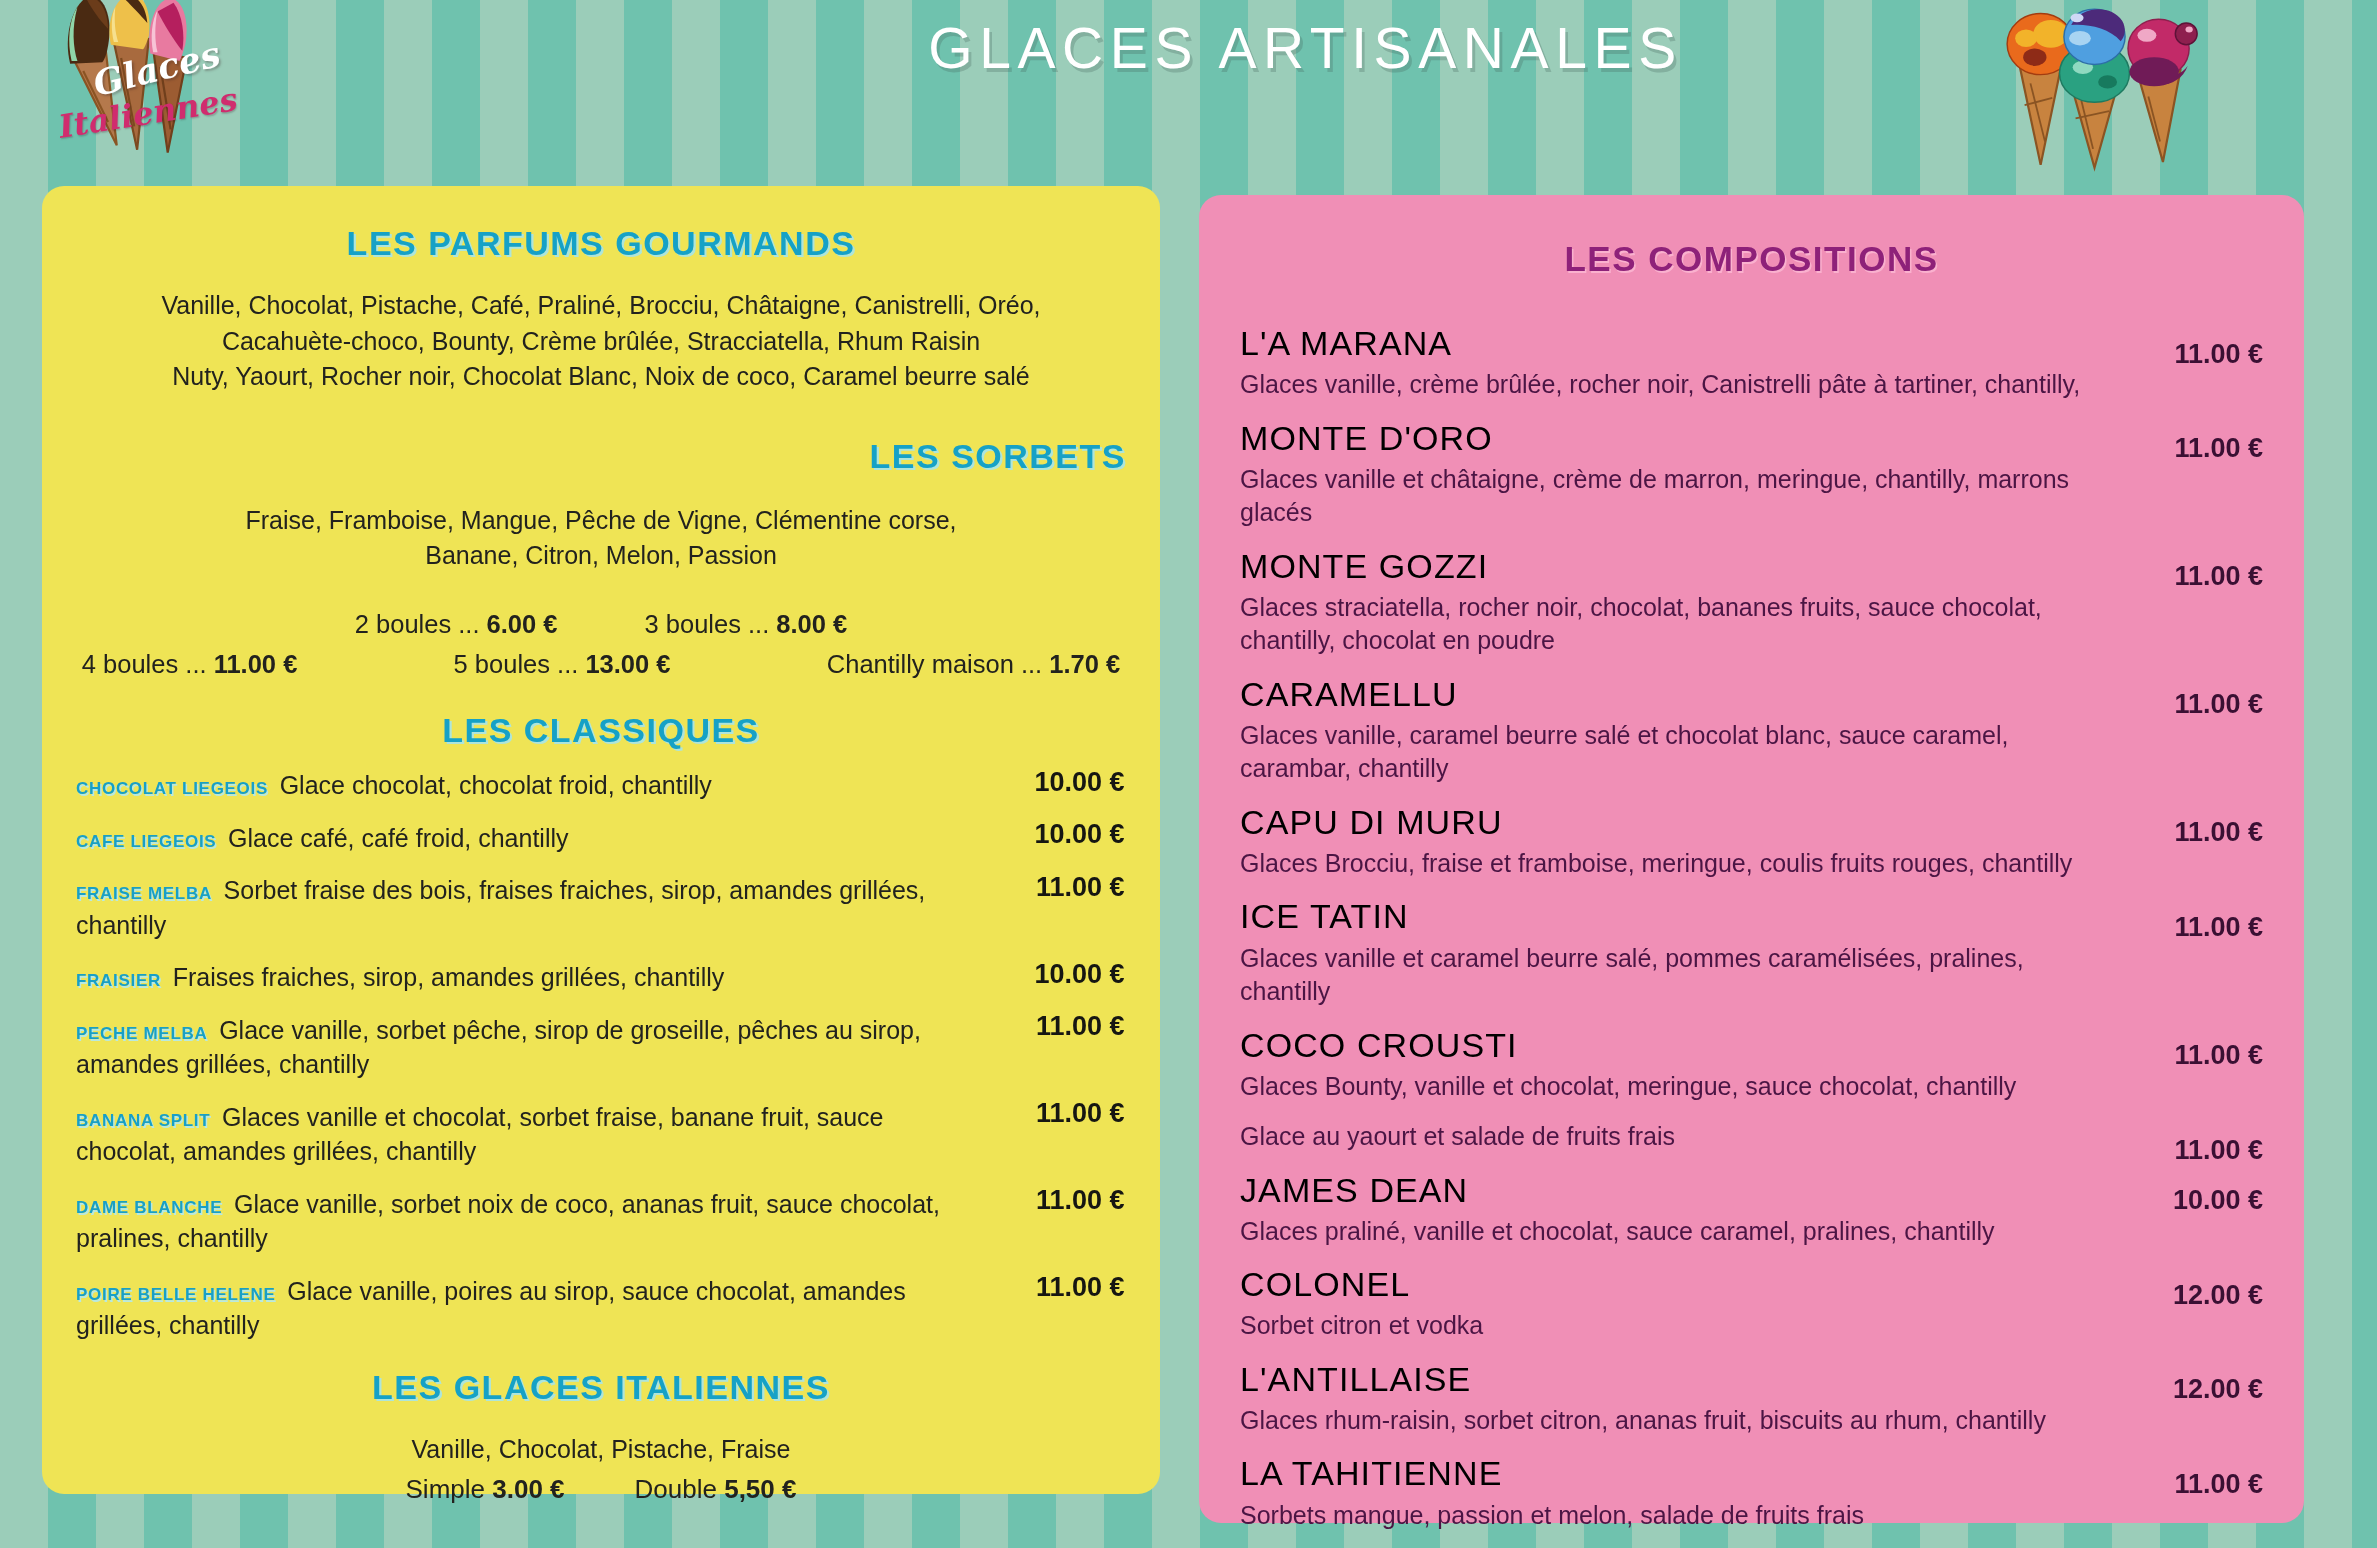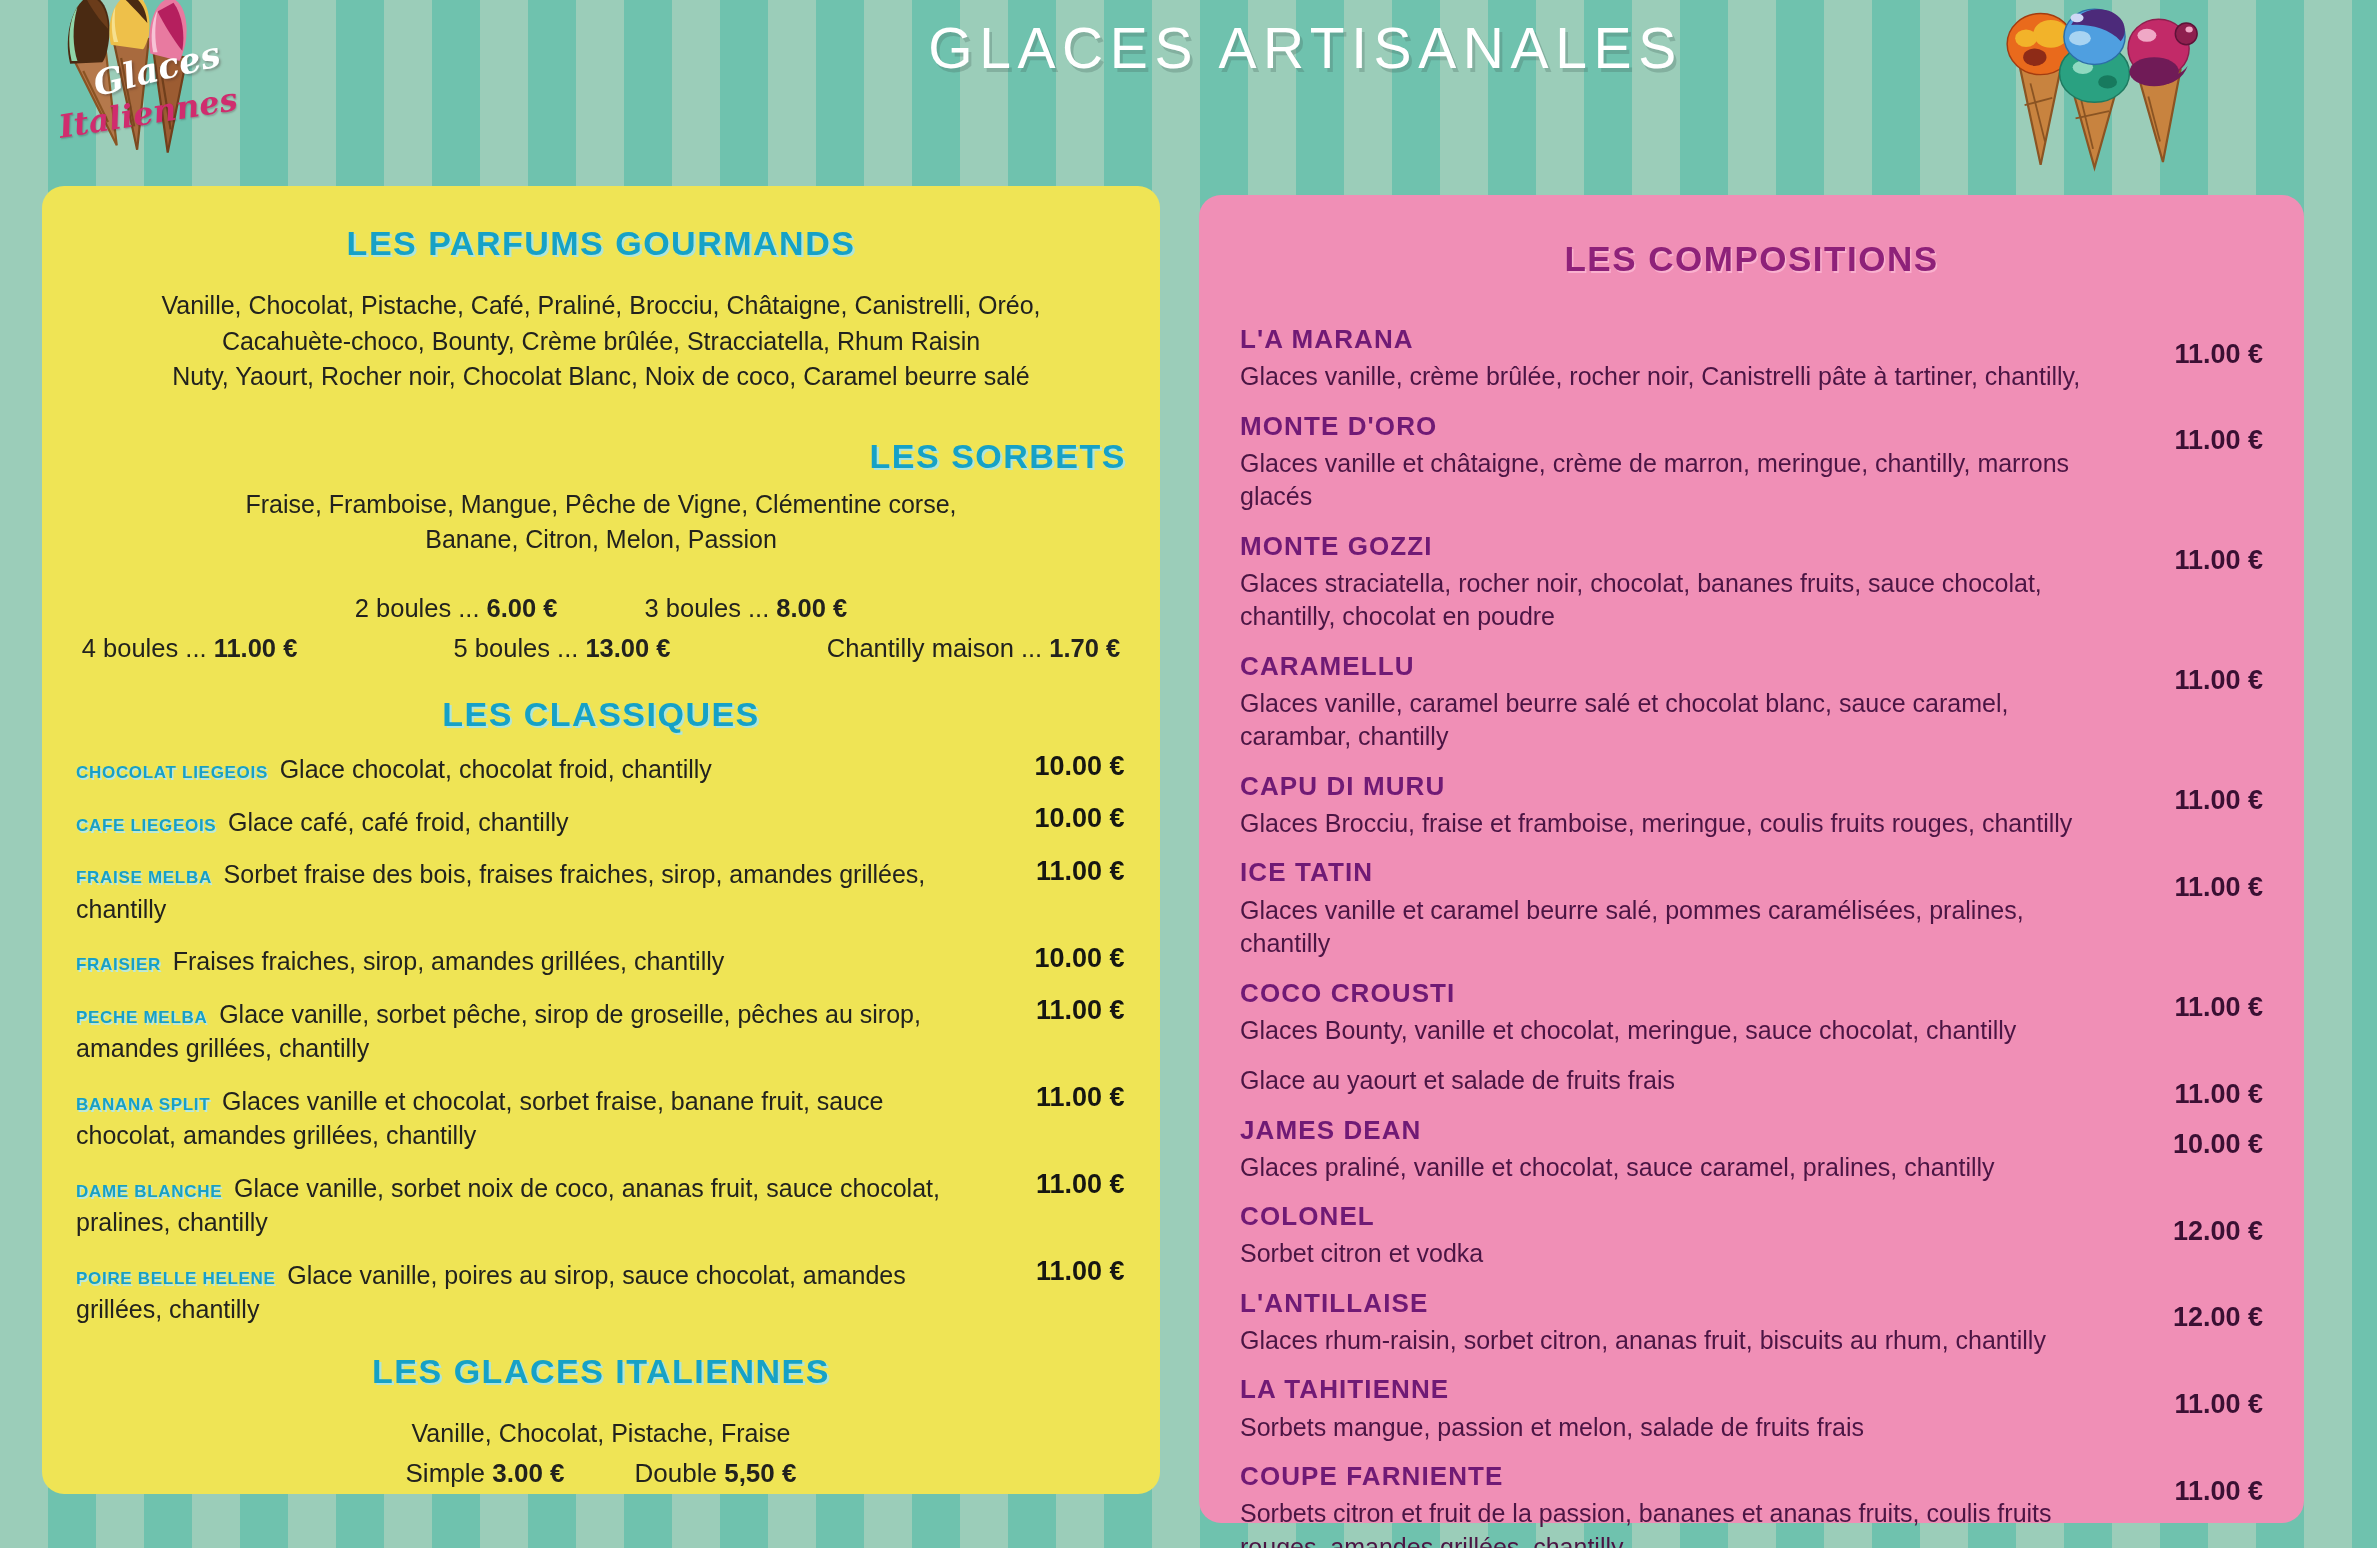--- a/index.html
+++ b/index.html
@@ -42,21 +42,21 @@
     left:1199px;top:195px;width:1105px;height:1328px;background:#f08fb6;
     padding:44px 41px 22px 41px;
   }
 
   
   .h-teal{
     text-align:center;color:#16a1c6;font-weight:800;font-size:34px;letter-spacing:1.5px;
     text-shadow:2.2px 2.2px 0 #aee5da;white-space:nowrap;
   }
   .centered-par{text-align:center;font-size:25px;line-height:1.42;color:#22221e;}
-  .mt-sm{margin-top:11px;} .mt-md{margin-top:25px;} .mt-lg{margin-top:42px;text-align:right;}
+  .mt-sm{margin-top:27px;} .mt-md{margin-top:25px;} .mt-lg{margin-top:42px;text-align:right;}
   .boule-row1{display:flex;justify-content:center;gap:87px;font-size:25.5px;margin-top:36px;}
   .boule-row2{display:flex;justify-content:space-between;font-size:25.5px;margin-top:11.7px;padding:0 5.8px;}
   .price-pair .lbl{font-weight:400;}
   .price-pair .val{font-weight:800;}
   .classics{margin-top:32px;}
   .classic-item{
     position:relative;margin:18px 0;padding-right:159px;
     font-size:25px;line-height:1.38;color:#22221e;
   }
   .classic-name{
@@ -66,21 +66,21 @@
   .classic-price{position:absolute;right:1.5px;top:-4.4px;font-weight:800;font-size:27px;color:#161612;}
   .ital-prices{display:flex;justify-content:center;gap:70px;font-size:26px;font-weight:700;margin-top:7.3px;}
   .ital-prices .val{font-weight:800;}
 
   
   .h-purple{
     text-align:center;color:#8e2179;font-weight:800;font-size:35px;letter-spacing:1.5px;
     text-shadow:1.5px 1.5px 0 rgba(255,195,220,.65);white-space:nowrap;margin-bottom:45px;
   }
   .compo-item{position:relative;margin-bottom:17px;padding-right:168px;}
-  .compo-name{color:#701a75;font-weight:700;font-size:26px;letter-spacing:1.1px;}
+  .compo-name{color:#000000;font-weight:400;font-size:34px;letter-spacing:1.1px;}
   .compo-desc{color:#4b1544;font-size:25px;line-height:1.34;margin-top:5.1px;}
   .compo-price{position:absolute;right:0;top:14.6px;font-weight:800;font-size:27px;color:#3a1033;}
 </style>
 </head>
 <body>
 
 <div class="logo">
   <span>
     <svg width="197" height="182" viewBox="0 0 270 250" aria-hidden="true">
 

